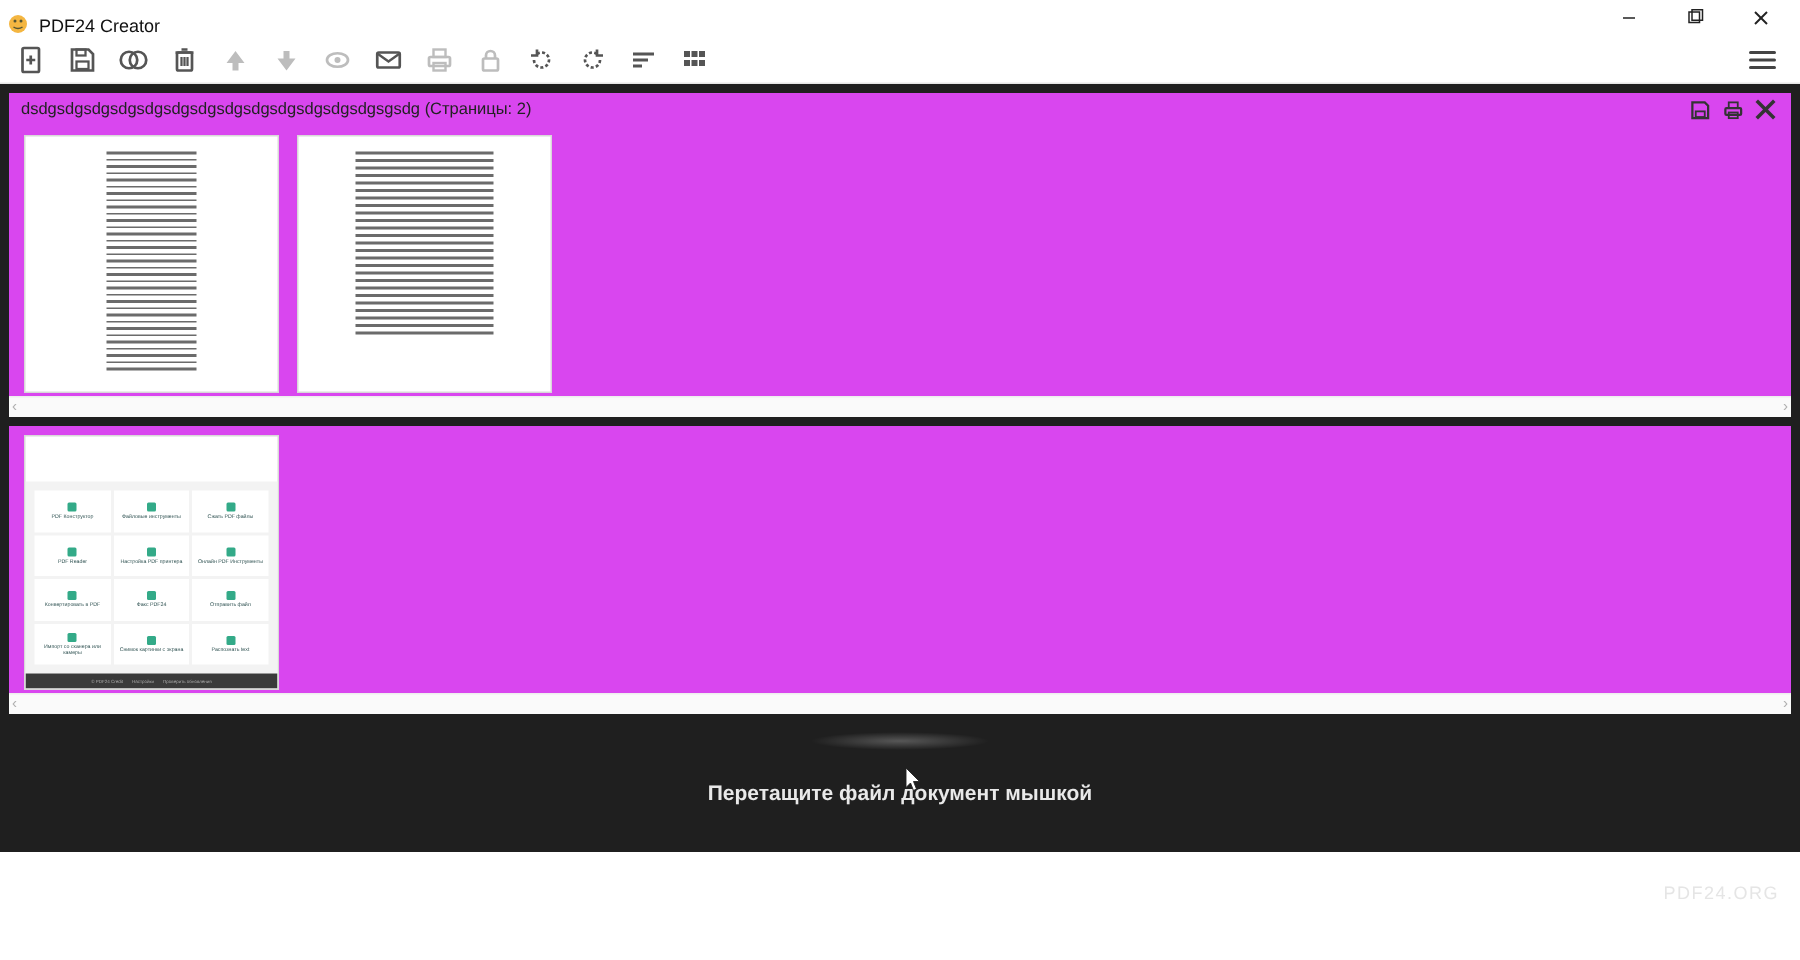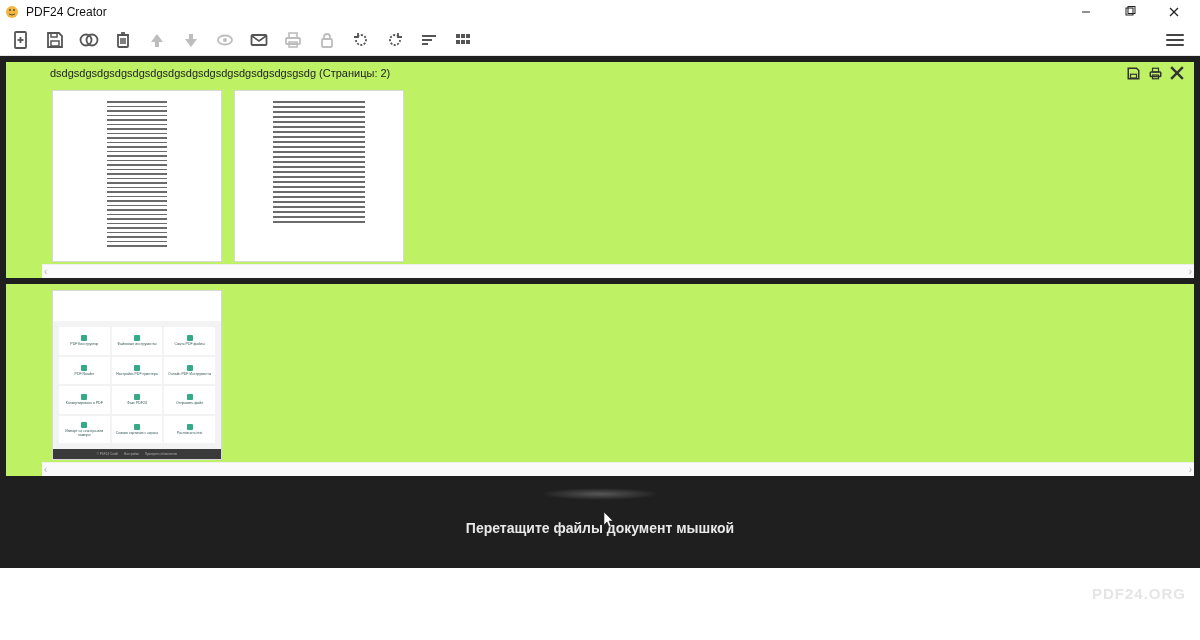--- a/index.html
+++ b/index.html
@@ -9,21 +9,21 @@
     background: #fff;
     width: 1200px;
     height: 640px;
     overflow: hidden;
     position: relative;
   }
   
   .titlebar {
     height: 24px;
     display: flex;
-    align-items: center;
+    align-items: flex-end;
     padding: 0 4px;
     background: #fff;
   }
   .titlebar .app-icon {
     width: 16px; height: 16px;
     margin-right: 6px;
     display: inline-flex; align-items: center; justify-content: center;
   }
   .titlebar .title {
     font-size: 12px;
@@ -64,23 +64,22 @@
   .hamburger span { height: 2px; background: #444; width: 18px; border-radius:1px; }
 
   
   .workspace {
     background: #1f1f1f;
     padding: 6px;
   }
 
   
   .docpanel {
-    background: #bef264;
+    background: #d946ef;
     margin-bottom: 6px;
-    padding-left: 36px;
   }
   .docheader {
     display: flex;
     align-items: center;
     padding: 4px 8px 4px 8px;
     font-size: 11px;
     color: #222;
     height: 22px;
   }
   .docheader .actions {
@@ -181,22 +180,22 @@
   
   .footer {
     height: 42px;
     background: #fff;
     position: relative;
   }
   .footer .watermark {
     position: absolute;
     right: 14px; bottom: 8px;
     color: #e5e5e5;
-    font-weight: 700;
-    font-size: 15px;
+    font-weight: 400;
+    font-size: 12px;
     letter-spacing: 1px;
   }
 
   
   .cursor {
     position: absolute;
     left: 604px; top: 512px;
     color:#eee;
     font-size: 13px;
     pointer-events:none;
@@ -509,21 +508,21 @@
     </div>
     <div class="hscroll">
       <span>‹</span>
       <span>›</span>
     </div>
   </div>
 
 </div>
 
 <div class="dropzone">
-  <span>Перетащите файлы документ мышкой</span>
+  <span>Перетащите файл документ мышкой</span>
 </div>
 
 <div class="footer">
   <span class="watermark">PDF24.ORG</span>
 </div>
 
 <div class="cursor">
   <svg width="12" height="16" viewBox="0 0 12 16">
       <path d="M0 0 L0 13 L3 10 L5 15 L7 14 L5 9 L9 9 Z" fill="#fff" stroke="#222" stroke-width="0.6"></path>
     </svg>

